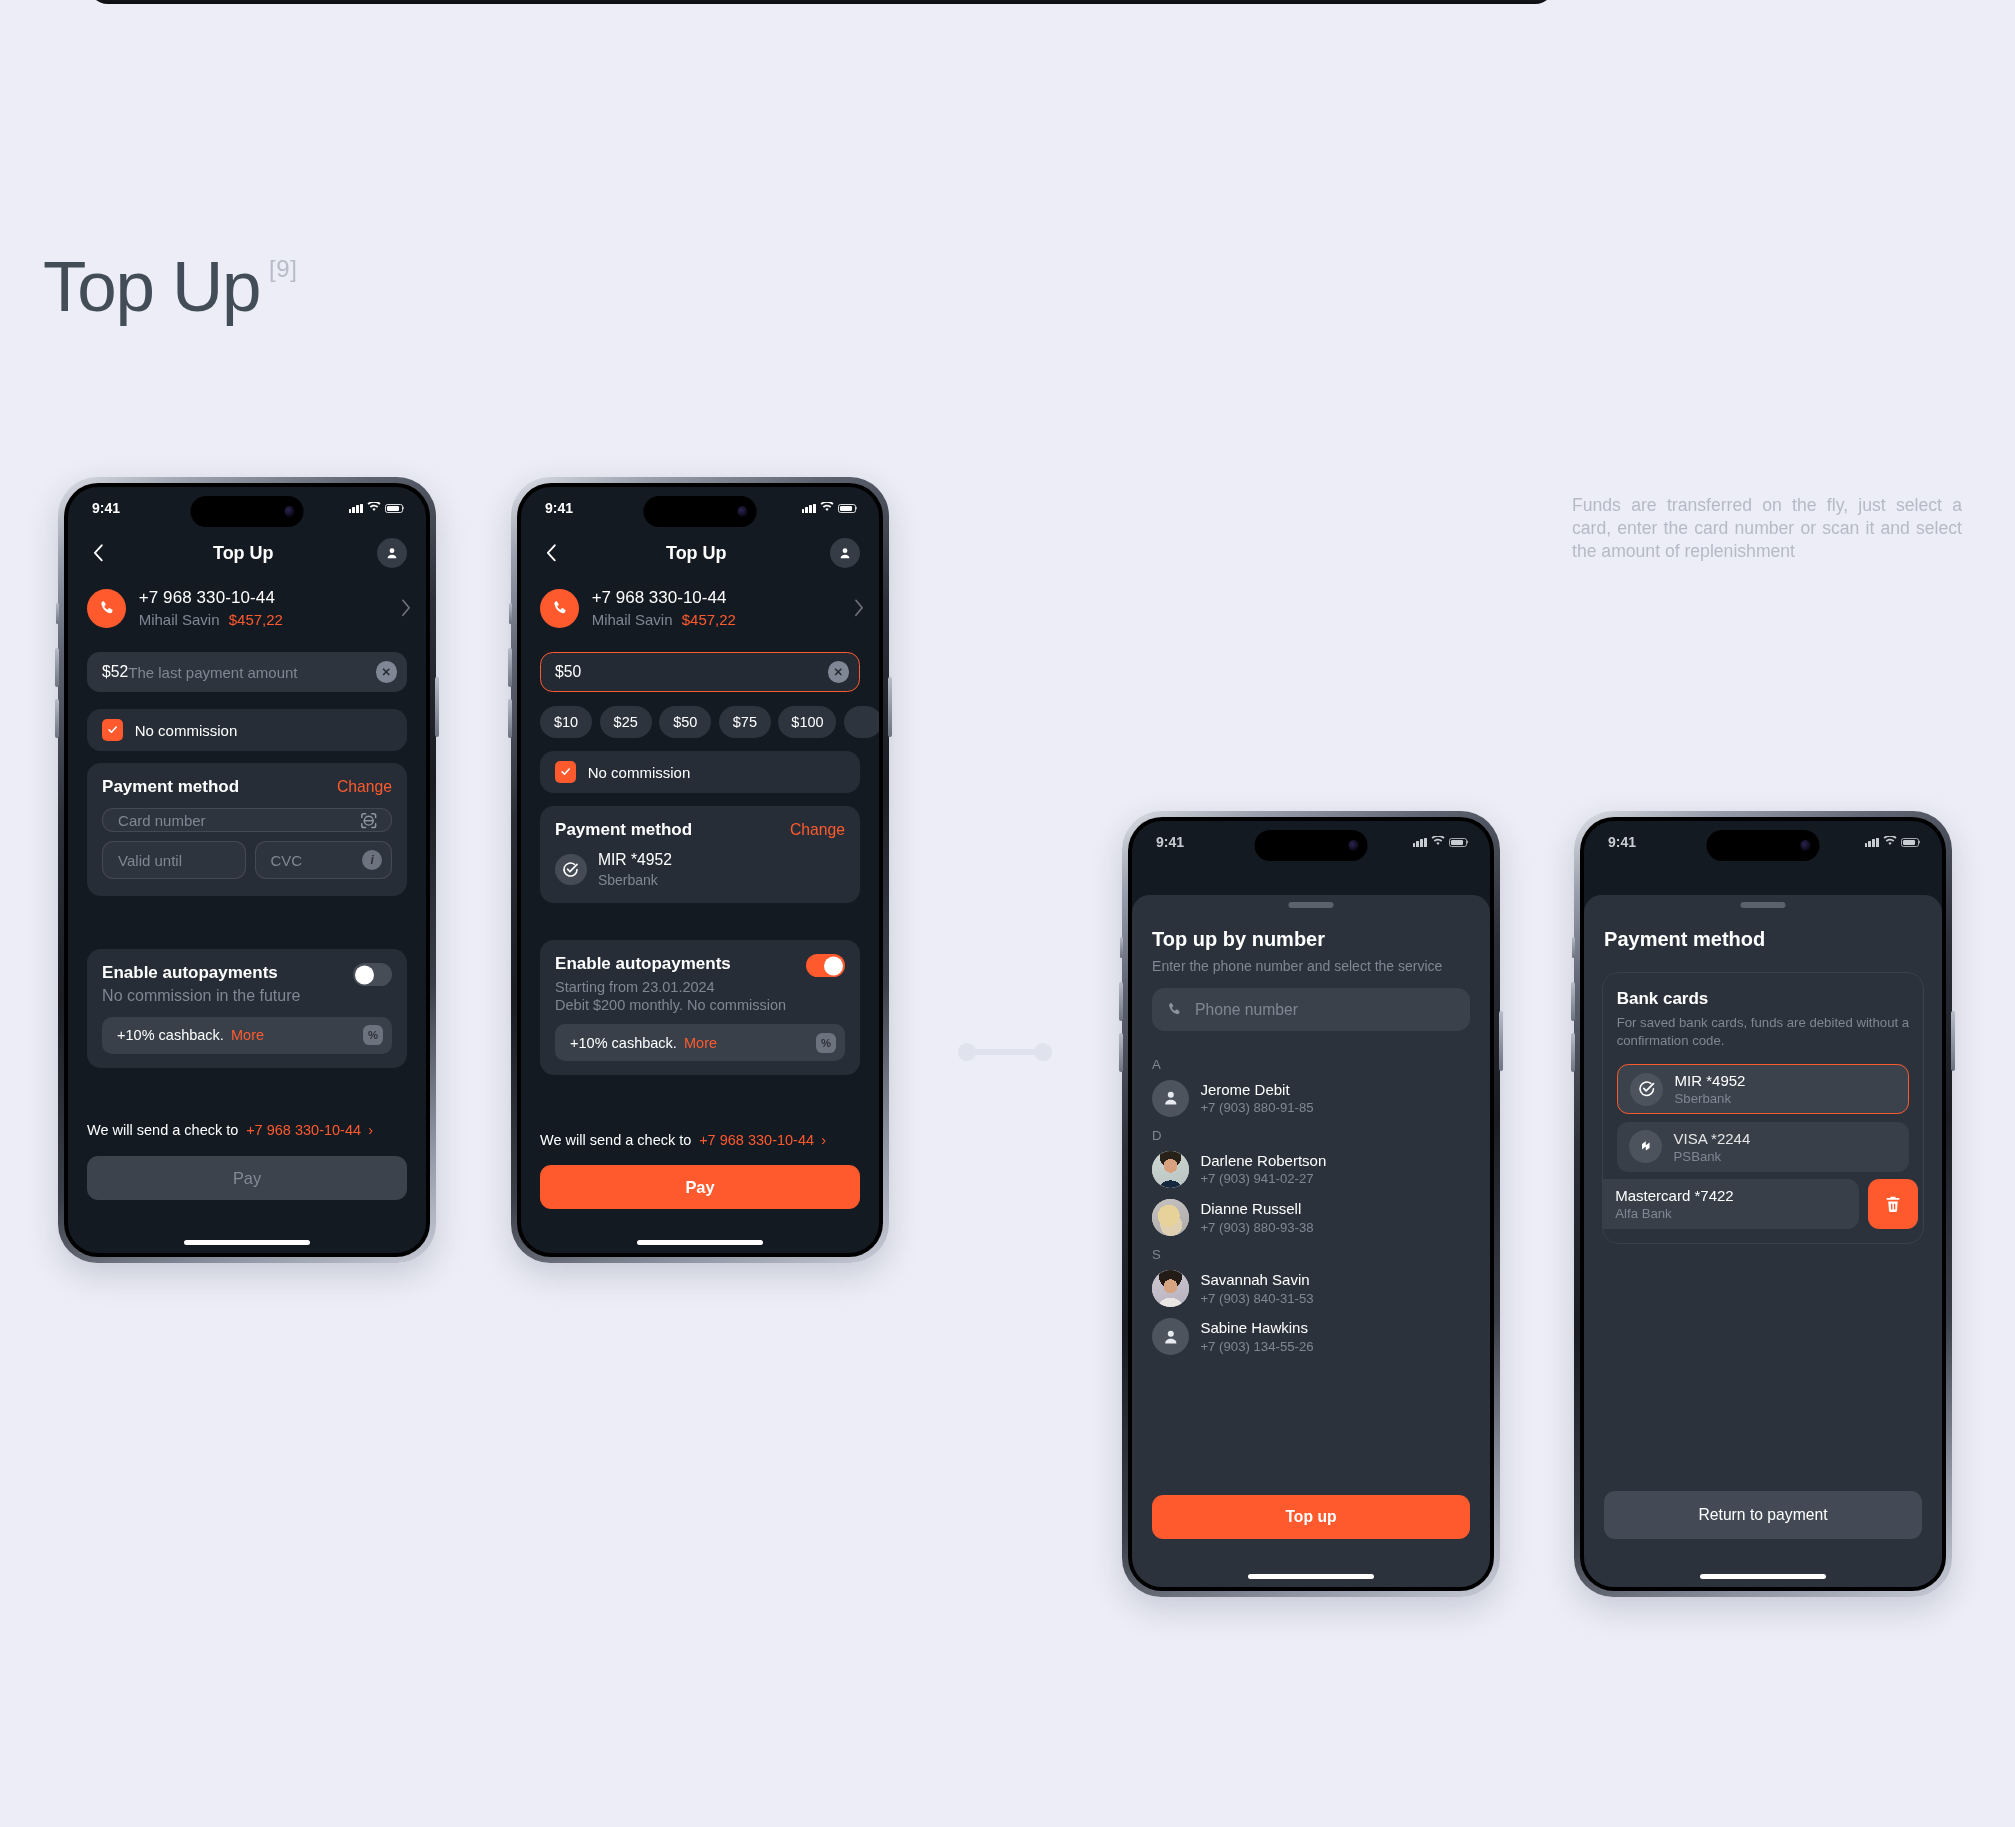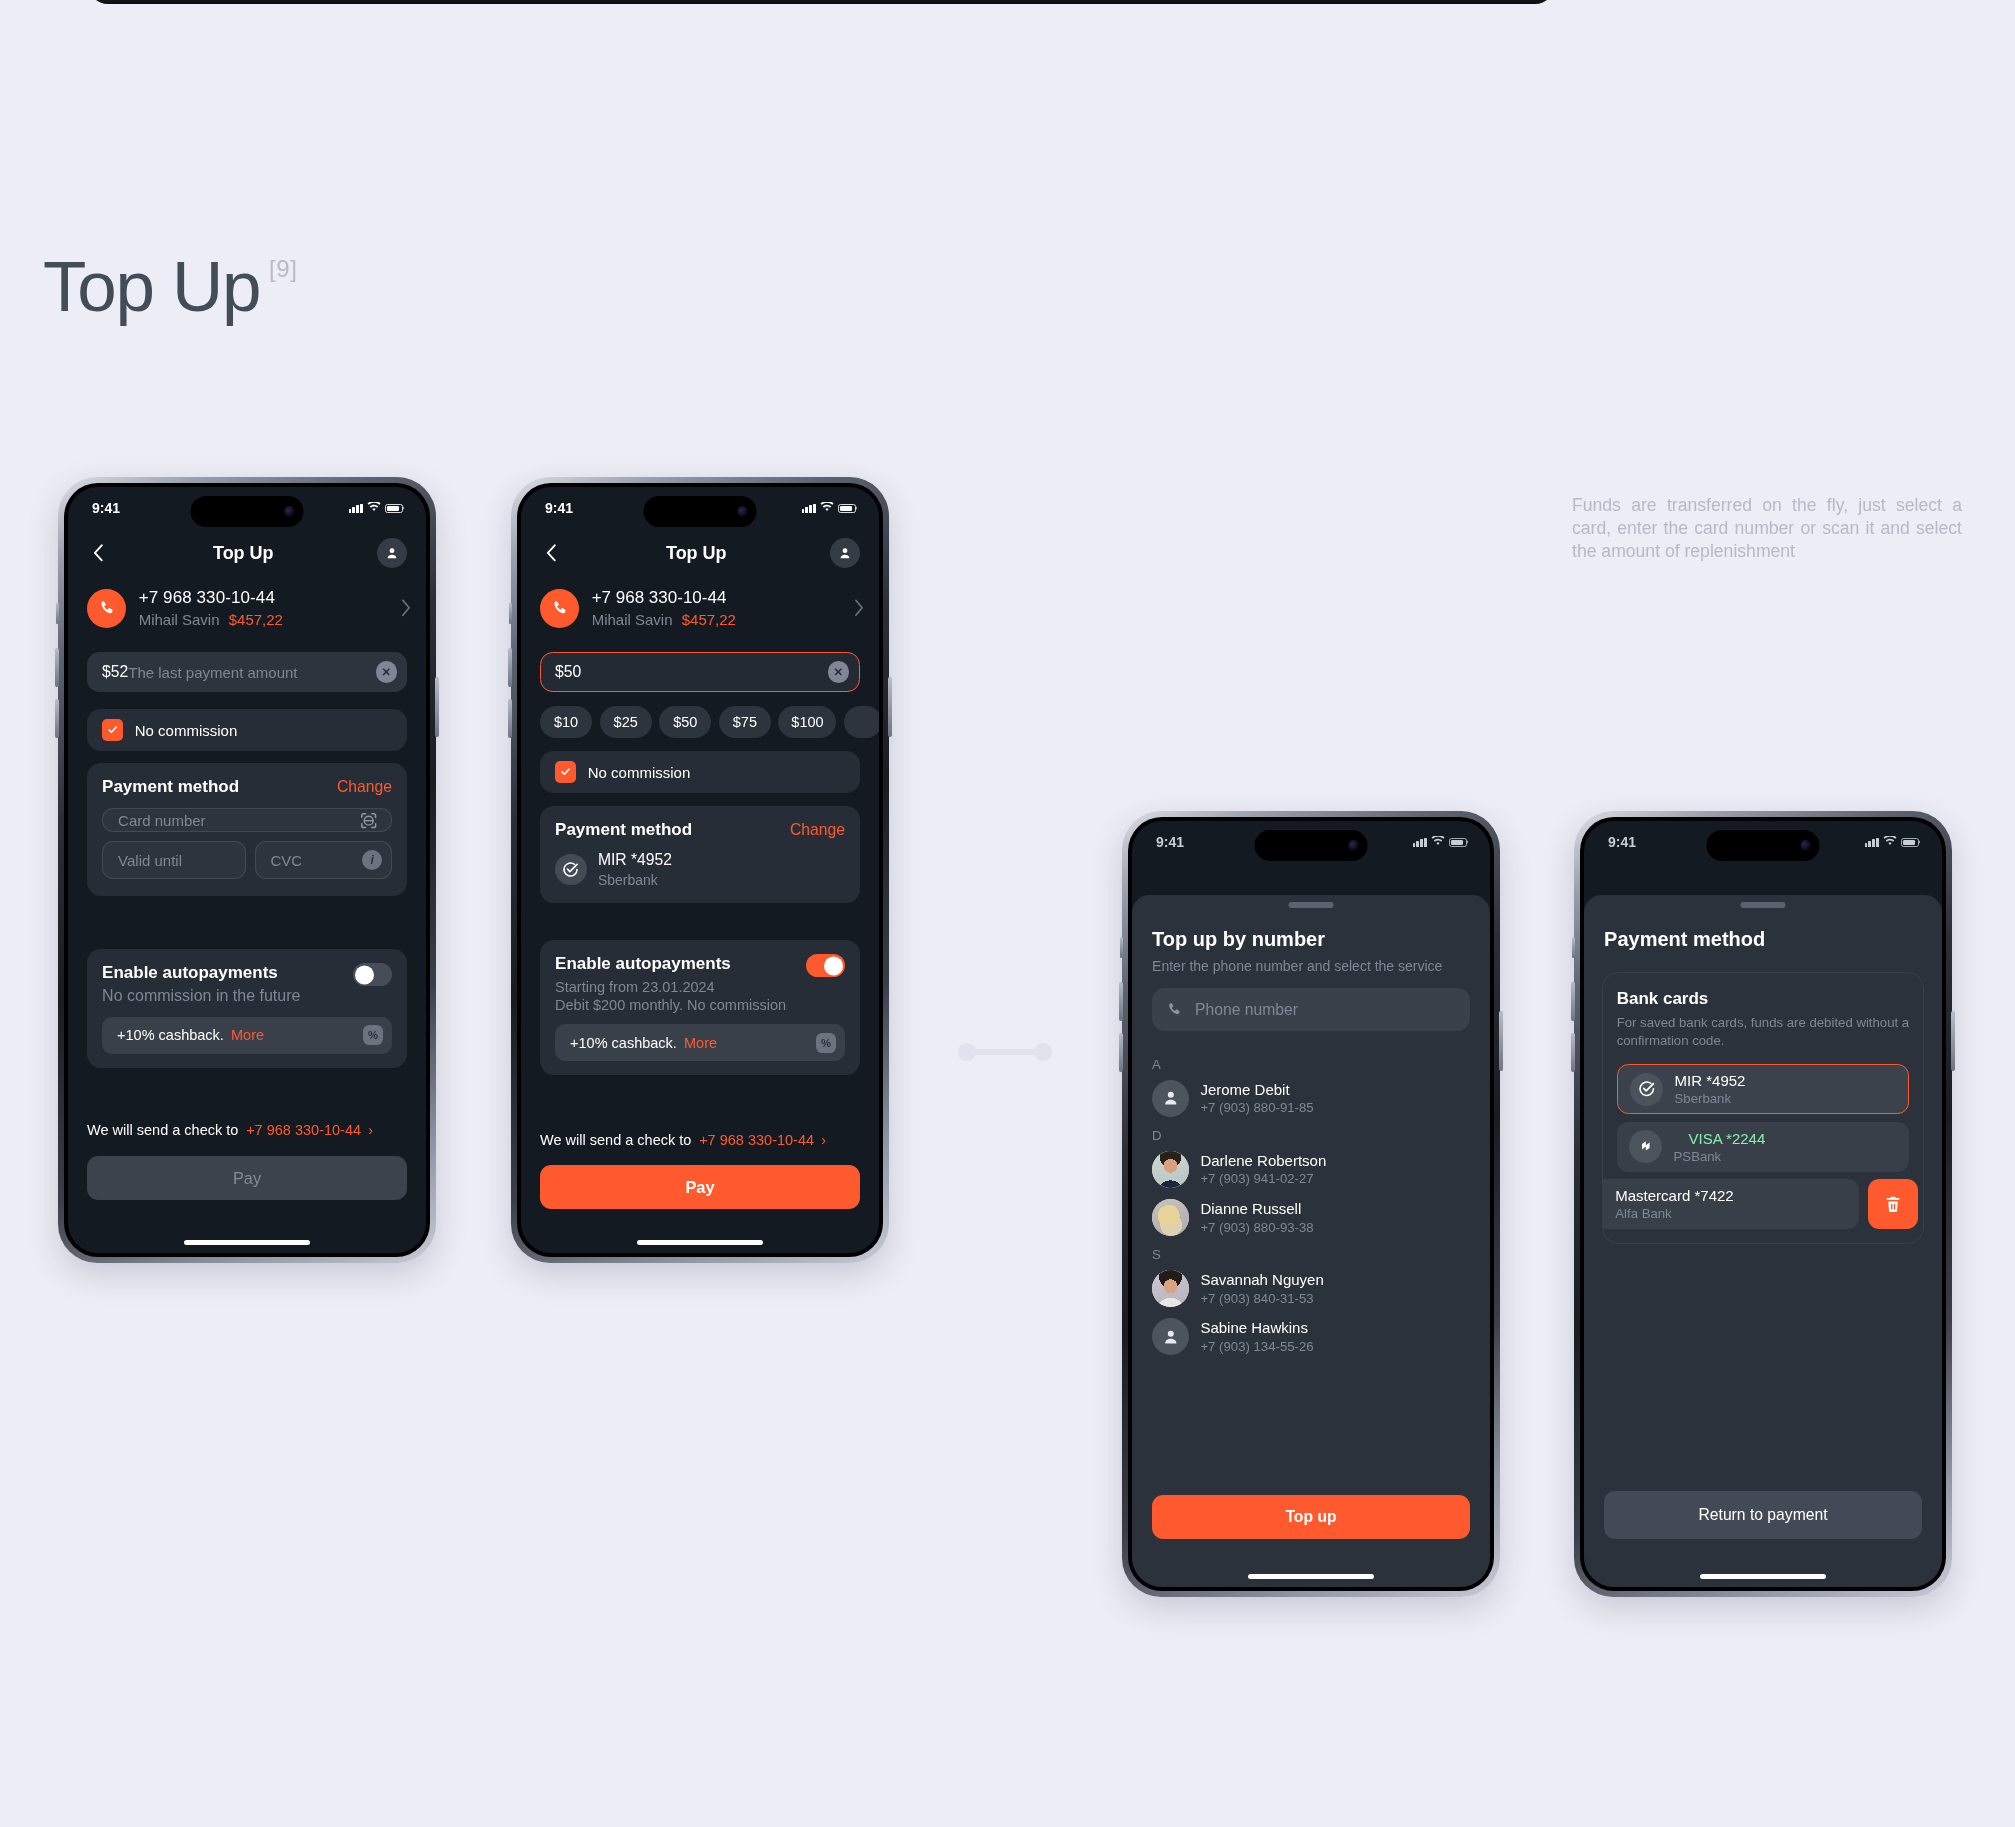--- a/index.html
+++ b/index.html
@@ -516,21 +516,21 @@
                 <div class="muted" style="font-size:13.2px; margin-top:2.5px;">+7 (903) 880-93-38</div>
               </div>
             </div>
 
             <div class="muted" style="font-size:13.2px; margin:3.8px 0 7.6px;">S</div>
             <div class="contact-row" style="margin-bottom:11.3px;">
               <div class="contact-av" style="width:37px;height:37px; background:#cfc9d4;">
                 <span style="position:absolute;inset:0;background:radial-gradient(circle at 50% 112%, #e9e6e3 0 30%, transparent 30%), radial-gradient(circle at 50% 44%, #d6a481 0 25%, transparent 25%), radial-gradient(circle at 50% 18%, #231c16 0 32%, transparent 32%), linear-gradient(160deg,#cec8d3,#b6b1bd);"></span>
               </div>
               <div style="margin-left:11.3px;">
-                <div style="color:#fff; font-size:15px;">Savannah Nguyen</div>
+                <div style="color:#fff; font-size:15px;">Savannah Savin</div>
                 <div class="muted" style="font-size:13.2px; margin-top:2.5px;">+7 (903) 840-31-53</div>
               </div>
             </div>
             <div class="contact-row">
               <div class="contact-av" style="width:37px;height:37px;">
                 <span class="ph-person">
                   <svg width="17.6" height="17.6" viewBox="0 0 24 24">
                       <circle cx="12" cy="8" r="4.1" fill="#e7eaef"></circle>
                       <path d="M4.4 21c0-4.1 3.4-6.2 7.6-6.2s7.6 2.1 7.6 6.2z" fill="#e7eaef"></path>
                     </svg>
@@ -607,21 +607,21 @@
               </div>
             </div>
 
             <div class="bank-row" style="margin-top:7.6px; height:50px; padding:0 12.6px;">
               <span class="bank-ic" style="width:33px;height:33px;">
                 <svg width="17.6" height="17.6" viewBox="0 0 28 28">
                     <path d="M8 18.5V9.5L14 5v6.5l6-4.5v9L14 20v-6.5z" fill="#fff"></path>
                   </svg>
               </span>
               <div style="margin-left:11.3px;">
-                <div style="color:#86efac; font-size:15px;margin-left:15px;">VISA *2244</div>
+                <div style="color:#e5e5e5; font-size:15px;">VISA *2244</div>
                 <div class="muted" style="font-size:13.2px; margin-top:1.9px;">PSBank</div>
               </div>
             </div>
 
             <div style="margin-top:7.6px; height:50px; display:flex; align-items:center; gap:8.8px; position:relative;">
               <div class="bank-row" style="flex:1; height:50px; padding:0 12.6px; margin-left:-14px; border-radius:0 11.3px 11.3px 0;">
                 <div>
                   <div style="color:#fff; font-size:15px;">Mastercard *7422</div>
                   <div class="muted" style="font-size:13.2px; margin-top:1.9px;">Alfa Bank</div>
                 </div>

